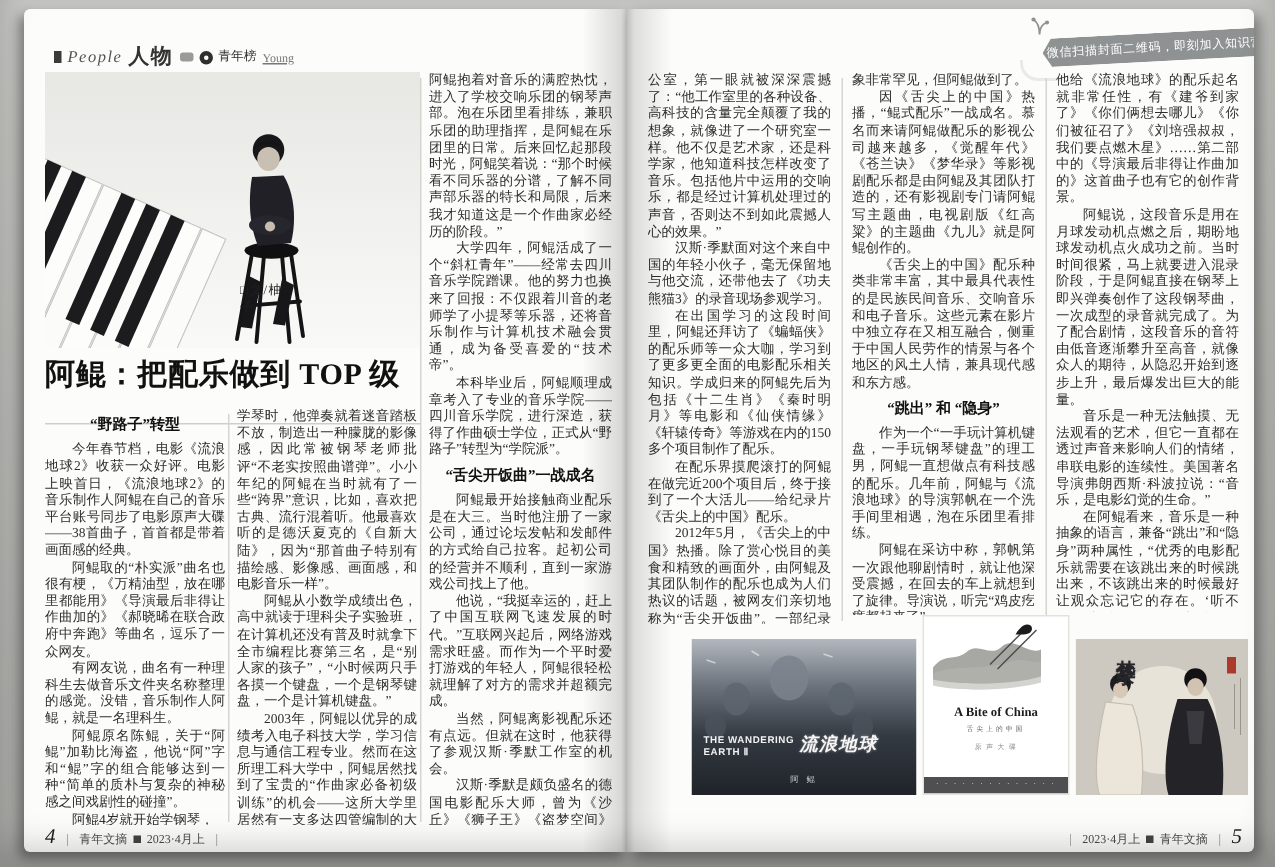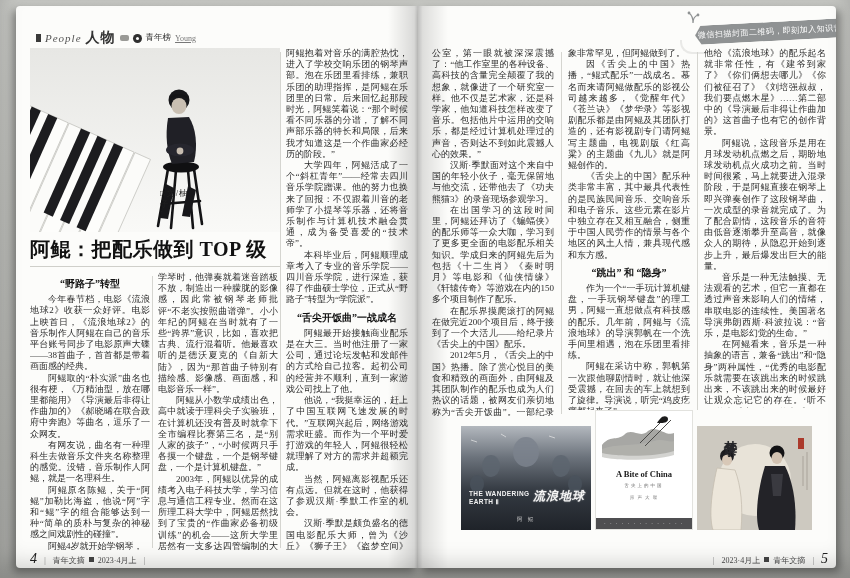--- a/index.html
+++ b/index.html
@@ -29,21 +29,21 @@
   .hdr-dot::after{content:"";position:absolute;left:3px;top:3px;width:3px;height:3px;background:#fff;border-radius:50%;}
   .hdr-en{color:#777;font-size:8px;text-decoration:underline;}
 
   
   .photo{position:absolute;left:14px;top:42px;width:250px;height:184px;background:#f2f2ef;overflow:hidden;}
   .photo-byline{position:absolute;left:82px;top:140px;width:40px;font-size:8.5px;line-height:11px;
     color:#1f1f1f;letter-spacing:1px;margin-left:48px;}
 
   
   .title{position:absolute;left:14px;top:230px;width:250px;font-size:20px;font-weight:bold;
-    letter-spacing:.5px;color:#111;border-bottom:1px solid #cfcfca;padding-bottom:3px;}
+    letter-spacing:.5px;color:#111;border-bottom:1px solid #cfcfca;padding-bottom:19px;}
 
   
   .col{position:absolute;font-size:9px;line-height:11.2px;text-align:justify;overflow:hidden;color:#2d2d2d;}
   .col p{margin:0;text-indent:2em;}
   .col p.cont{text-indent:0;}
   .subhead{font-weight:bold;text-align:center;font-size:10px;margin:6px 0 5px;text-indent:0 !important;color:#111;}
   #l-col1{left:14px;top:266px;width:120px;height:278px;}
   #l-col2{left:142px;top:266px;width:120px;height:278px;}
   #l-col3{left:270px;top:42px;width:122px;height:502px;}
   #r-col1{left:14px;top:42px;width:122px;height:368px;}
@@ -69,21 +69,21 @@
     clip-path:polygon(0 50%,6px 0,100% 0,100% 100%,6px 100%);
     box-shadow:0 2px 3px rgba(0,0,0,.25);}
   .badge span{color:#fff;font-size:8px;letter-spacing:.5px;font-family:"Liberation Sans",sans-serif;}
   .badge-sprout{position:absolute;left:268px;top:4px;width:14px;height:14px;}
   .badge-curl{position:absolute;left:262px;top:34px;width:26px;height:12px;border-left:2px solid #e8e8e5;
     border-bottom:2px solid #e8e8e5;border-radius:0 0 0 12px;opacity:.9;}
 
   
   .posters{position:absolute;left:43px;top:420px;width:339px;height:104px;display:flex;gap:4px;}
   .poster{position:relative;height:104px;overflow:hidden;flex:none;}
-  #poster-1{width:130px;}
+  #poster-1{width:130px;padding-left:20px;}
   #poster-2{width:98px;height:120px;margin-top:-16px;background:#fff;border:1px solid #e2e2de;box-sizing:border-box;}
   #poster-3{width:115px;}
   .posters-caption{position:absolute;left:43px;top:526px;width:339px;height:12px;background:#a3a6a4;
     display:flex;align-items:center;justify-content:center;}
   .posters-caption span{font-size:7.5px;color:#6e3434;letter-spacing:1px;}
 
   .p1-bg{position:absolute;inset:0;background:linear-gradient(180deg,#b3b8be 0%,#6c737c 30%,#343a42 62%,#1f2329 100%);}
   .p1-txt-en{position:absolute;left:8px;top:64px;width:62px;color:#f2f2f2;font-family:"Liberation Sans",sans-serif;
     font-size:6.5px;font-weight:bold;line-height:7.5px;letter-spacing:.4px;}
   .p1-txt-cn{position:absolute;left:72px;top:62px;color:#f5f5f5;font-size:12px;font-weight:bold;letter-spacing:1px;

